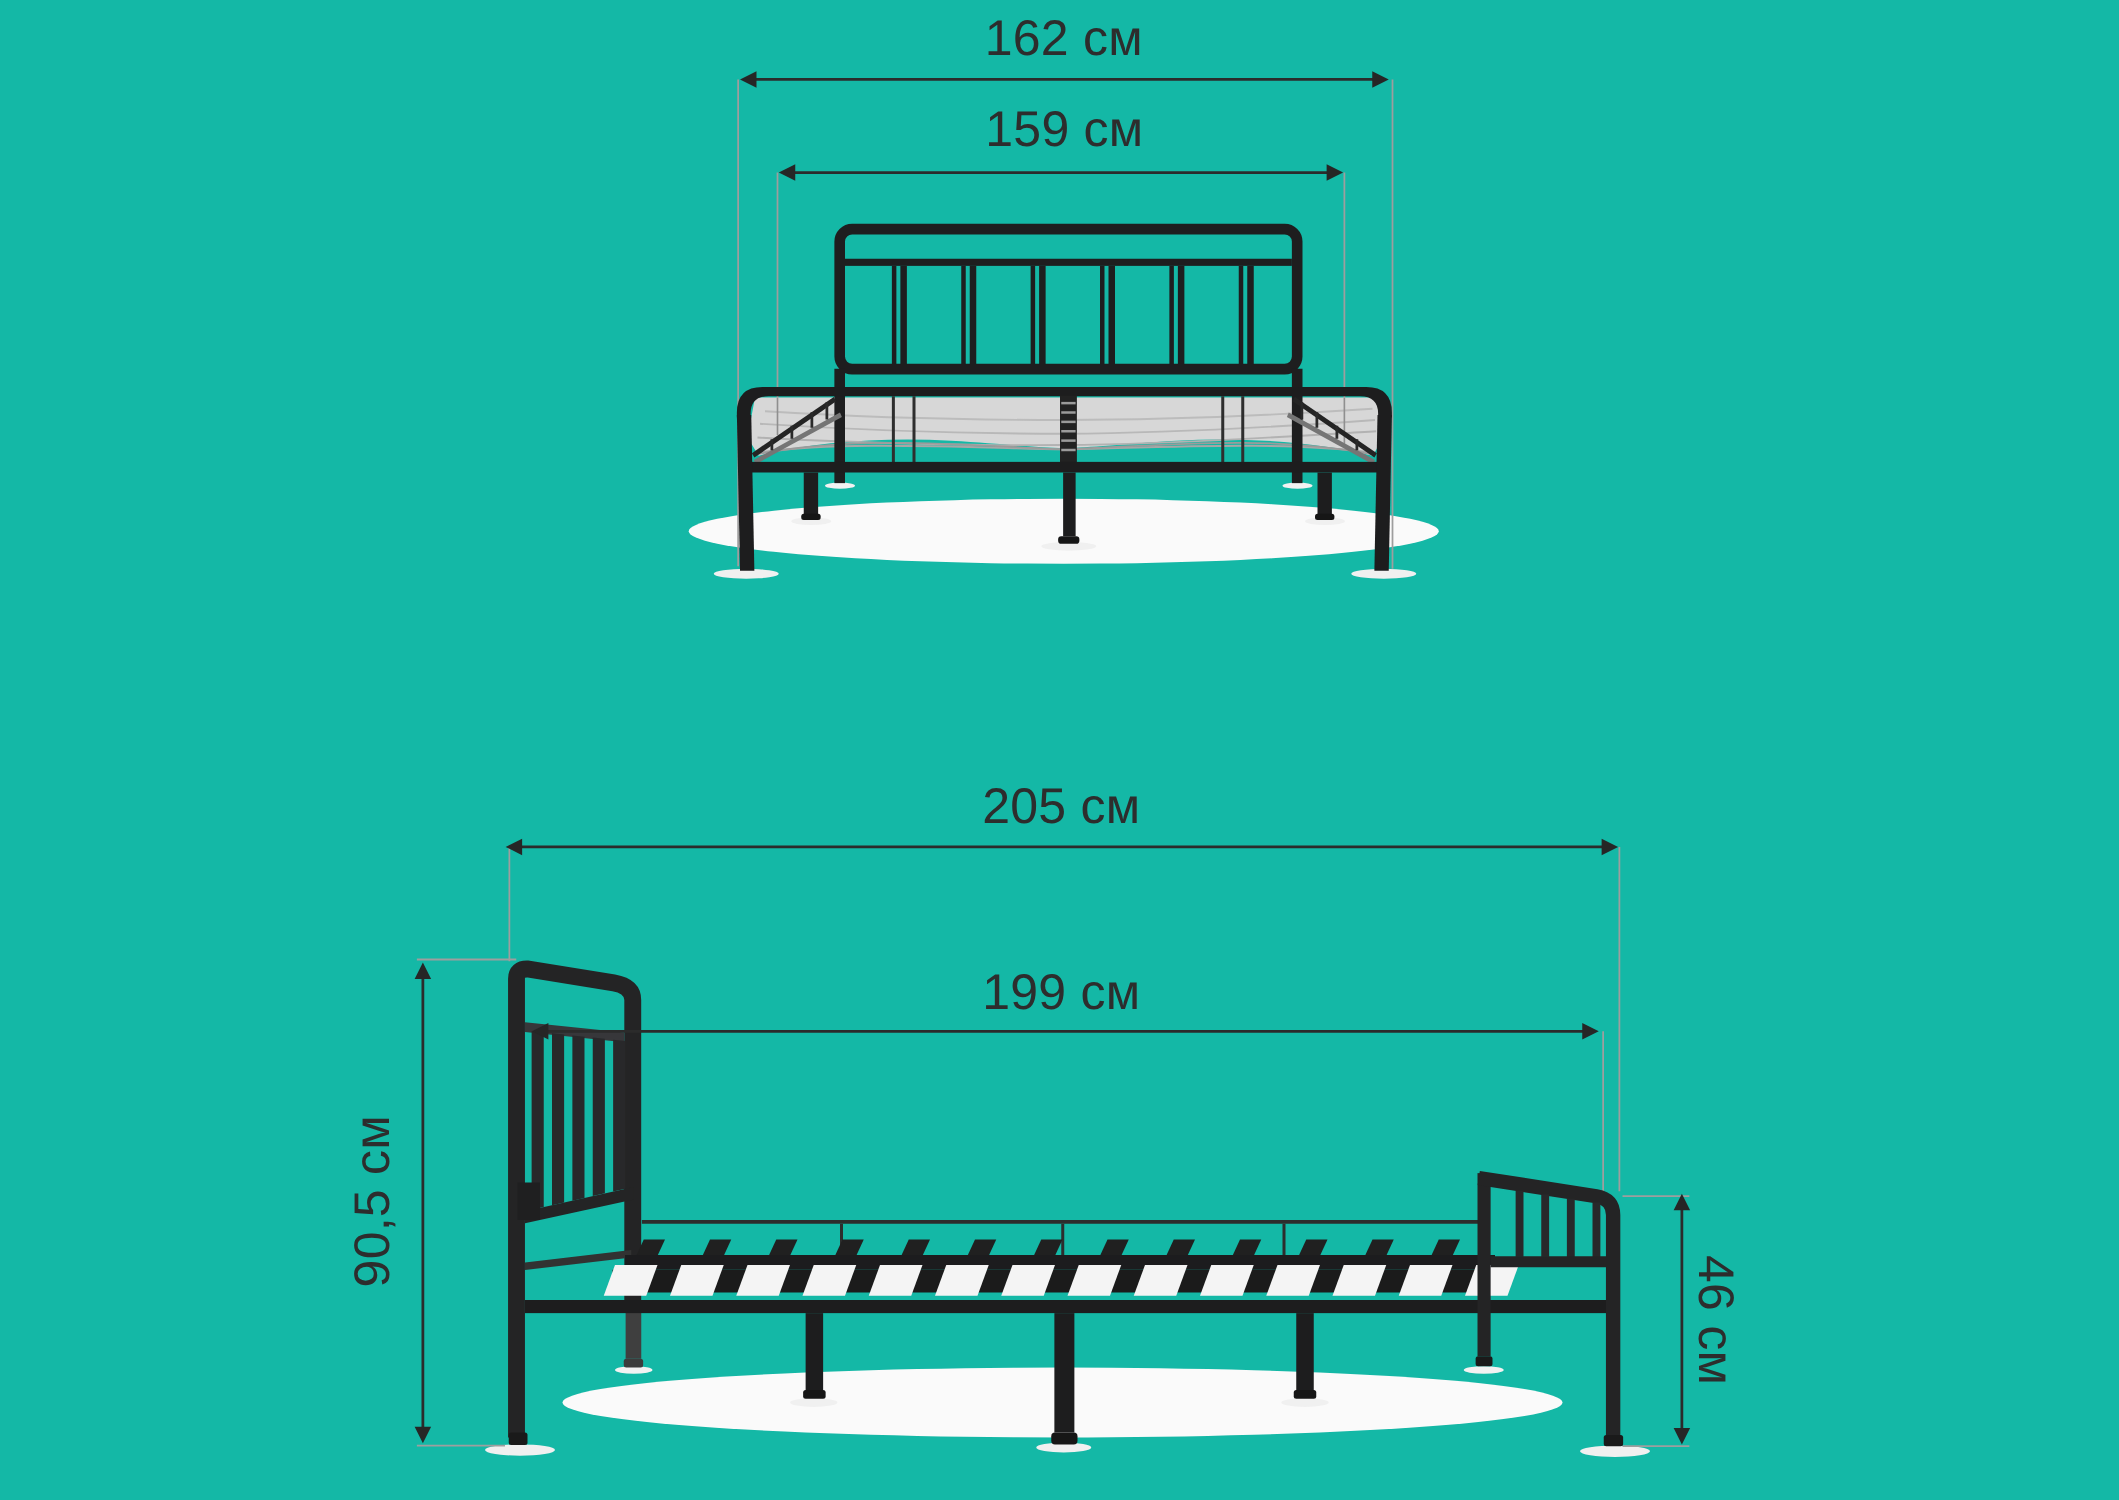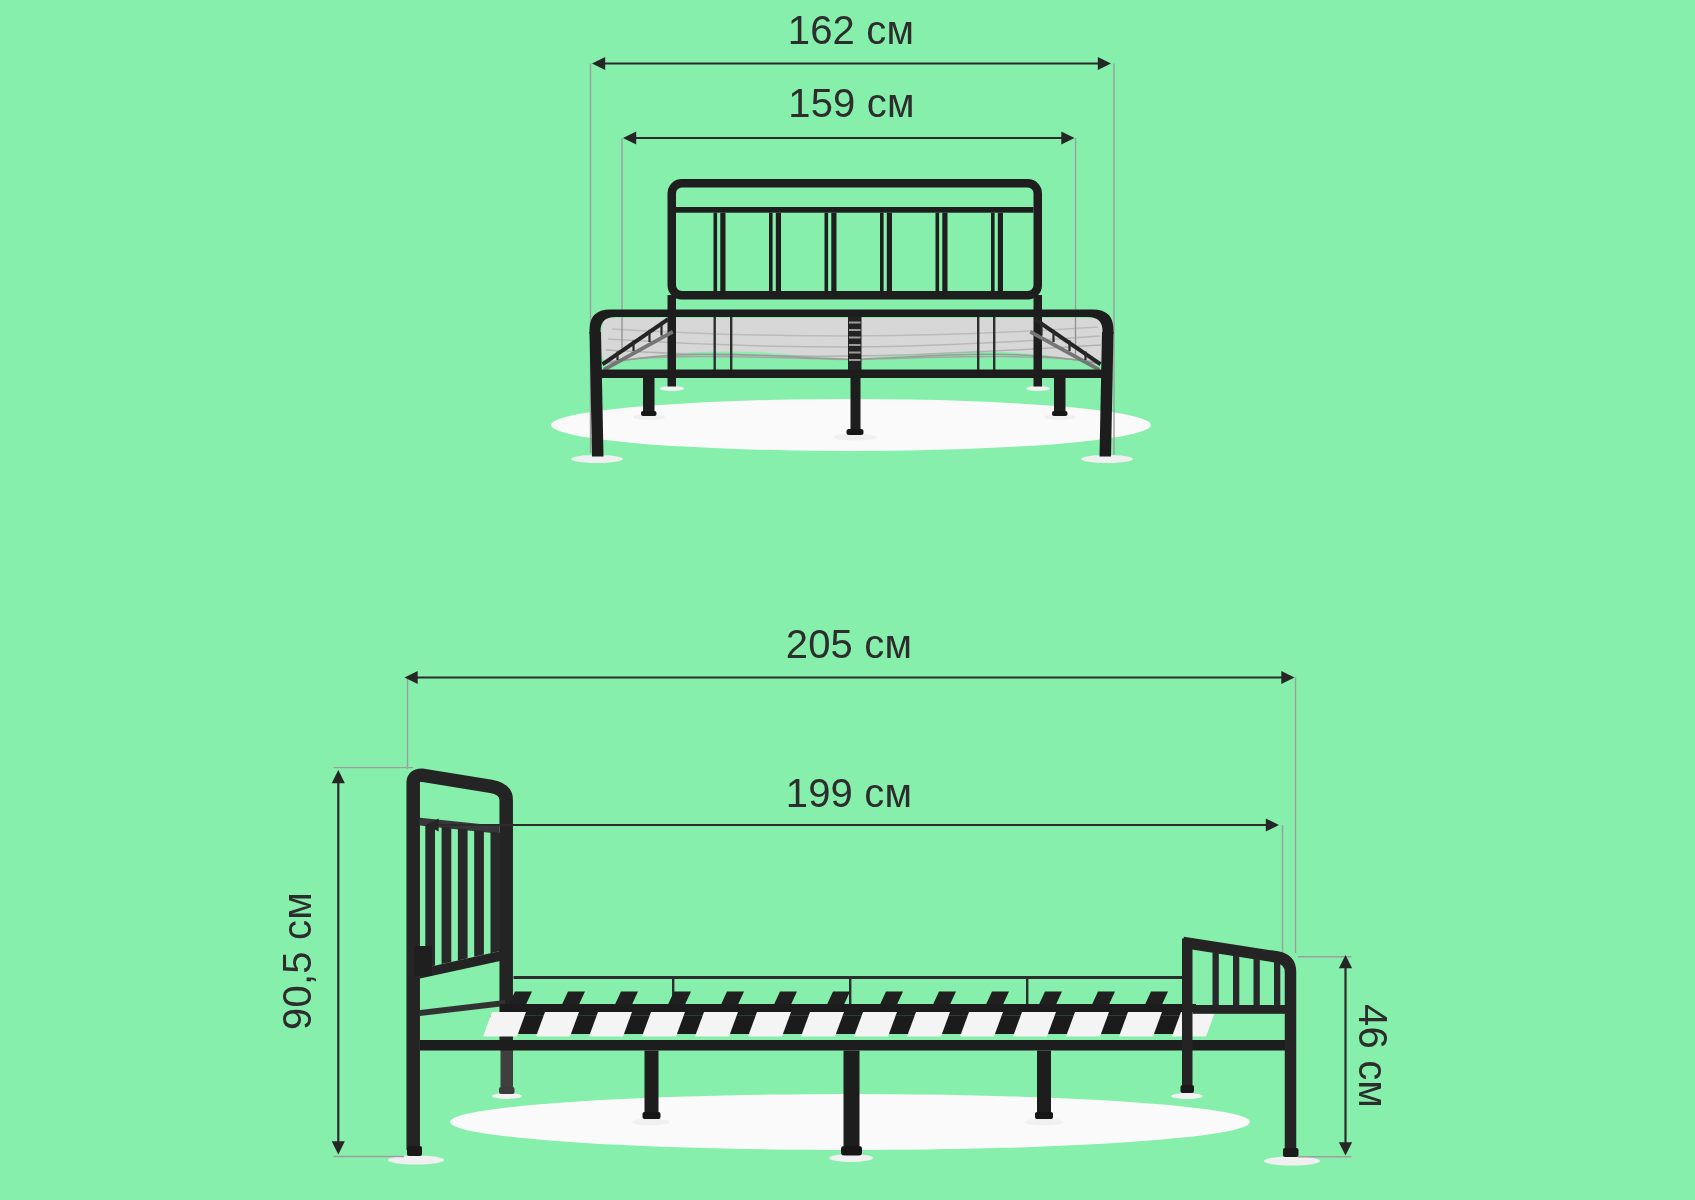--- a/index.html
+++ b/index.html
@@ -1,16 +1,16 @@
 <!DOCTYPE html>
 <html><head>
 <meta charset="utf-8">
 <style>
   html,body{margin:0;padding:0;background:#ffffff;}
-  .page{width:1695px;height:1200px;position:relative;background:#86efac;overflow:hidden;}
+  .page{width:1695px;height:1200px;position:relative;background:#14b8a6;overflow:hidden;}
   svg{display:block;}
   text{font-family:"Liberation Sans", sans-serif;fill:#2d2d2d;}
 </style>
 </head>
 <body>
 <div class="page">
 <svg width="1695" height="1200" viewBox="0 0 1695 1200" xmlns="http://www.w3.org/2000/svg">
 
 <g>
 <ellipse cx="851" cy="425" rx="300" ry="26" fill="#fafafa"></ellipse>

